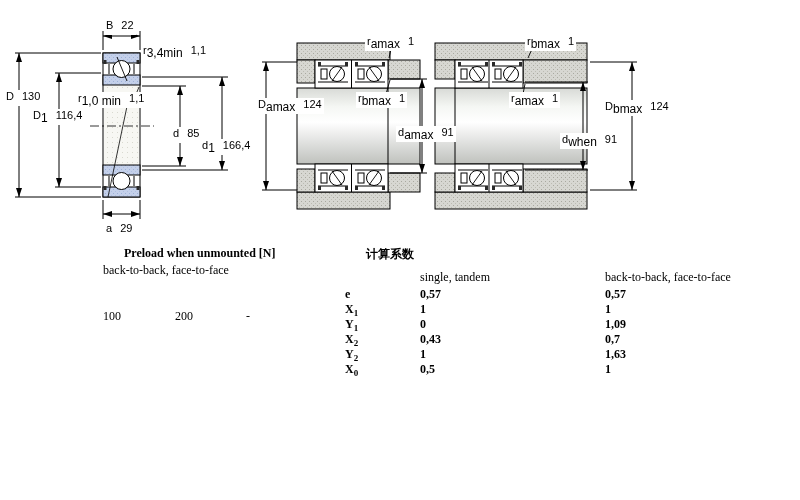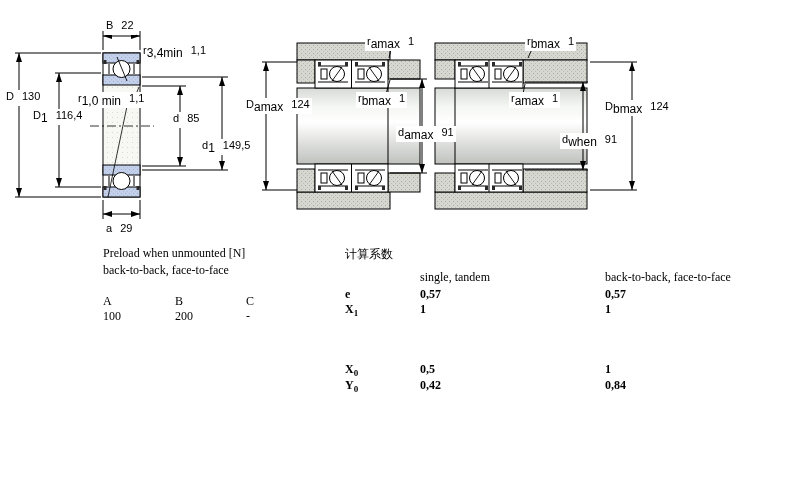--- a/index.html
+++ b/index.html
@@ -5,21 +5,21 @@
   html,body{margin:0;padding:0;background:#fff;}
   #page{position:relative;width:800px;height:500px;background:#ffffff;overflow:hidden;
         font-family:"Liberation Sans",sans-serif;color:#000;}
   svg{position:absolute;left:0;top:0;}
   .dim{position:absolute;font:11px "Liberation Sans",sans-serif;background:#ffffff;
        padding:0 2px;white-space:nowrap;line-height:13px;}
   .dim .sb{font-size:12px;vertical-align:-3px;letter-spacing:0;}
   .dim .vl{margin-left:8px;}
   .serif{font-family:"Liberation Serif",serif;font-size:12px;}
   .tbl{position:absolute;white-space:nowrap;}
-  .bold{font-weight:normal;}
+  .bold{font-weight:bold;margin-left:21px;}
   .prow span{display:inline-block;}
   .pc0{width:72px;} .pc1{width:71px;}
   .frow{position:absolute;left:345px;font-family:"Liberation Serif",serif;font-size:12px;white-space:nowrap;font-weight:bold;}
   .frow .fl{display:inline-block;width:75px;}
   .frow .f1{display:inline-block;width:185px;}
   .frow .sb,.fhead .sb{font-size:9px;vertical-align:-3px;}
 </style>
 </head>
 <body>
 
@@ -208,45 +208,44 @@
     <line x1="532" y1="49" x2="528" y2="58" stroke="#000" stroke-width="0.9"></line>
     <line x1="523" y1="94" x2="525" y2="84" stroke="#000" stroke-width="0.9"></line>
   </g>
 </svg>
 
 <div class="dim" style="left:104px;top:19px"><span>B</span><span class="sb"></span><span class="vl">22</span></div>
 <div class="dim" style="left:141px;top:44px"><span>r</span><span class="sb">3,4min</span><span class="vl">1,1</span></div>
 <div class="dim" style="left:4px;top:90px"><span>D</span><span class="sb"></span><span class="vl">130</span></div>
 <div class="dim" style="left:76px;top:92px"><span>r</span><span class="sb">1,0 min</span><span class="vl">1,1</span></div>
 <div class="dim" style="left:31px;top:109px"><span>D</span><span class="sb">1</span><span class="vl">116,4</span></div>
-<div class="dim" style="left:171px;top:112px"><span>d</span><span class="sb"></span><span class="vl">85</span></div>
-<div class="dim" style="left:200px;top:139px"><span>d</span><span class="sb">1</span><span class="vl">149,5</span></div>
+<div class="dim" style="left:171px;top:127px"><span>d</span><span class="sb"></span><span class="vl">85</span></div>
+<div class="dim" style="left:200px;top:139px"><span>d</span><span class="sb">1</span><span class="vl">166,4</span></div>
 <div class="dim" style="left:104px;top:222px"><span>a</span><span class="sb"></span><span class="vl">29</span></div>
 
 <div class="dim" style="left:365px;top:35px"><span>r</span><span class="sb">amax</span><span class="vl">1</span></div>
-<div class="dim" style="left:244px;top:98px"><span>D</span><span class="sb">amax</span><span class="vl">124</span></div>
+<div class="dim" style="left:256px;top:98px"><span>D</span><span class="sb">amax</span><span class="vl">124</span></div>
 <div class="dim" style="left:356px;top:92px"><span>r</span><span class="sb">bmax</span><span class="vl">1</span></div>
 <div class="dim" style="left:396px;top:126px"><span>d</span><span class="sb">amax</span><span class="vl">91</span></div>
 
 <div class="dim" style="left:525px;top:35px"><span>r</span><span class="sb">bmax</span><span class="vl">1</span></div>
 <div class="dim" style="left:509px;top:92px"><span>r</span><span class="sb">amax</span><span class="vl">1</span></div>
 <div class="dim" style="left:560px;top:133px"><span>d</span><span class="sb">when</span><span class="vl">91</span></div>
 <div class="dim" style="left:603px;top:100px"><span>D</span><span class="sb">bmax</span><span class="vl">124</span></div>
 
 <div class="tbl serif bold" style="left:103px;top:246px">Preload when unmounted [N]</div>
 <div class="tbl serif" style="left:103px;top:263px">back-to-back, face-to-face</div>
-<div class="tbl serif prow" style="left:103px;top:294px">
-  <span class="pc0">A</span><span class="pc1">B</span><span>C</span>
-</div>
 <div class="tbl serif prow" style="left:103px;top:309px">
   <span class="pc0">100</span><span class="pc1">200</span><span>-</span>
 </div>
 
 <div class="tbl serif bold" style="left:345px;top:246px">计算系数</div>
 <div class="tbl serif" style="left:420px;top:270px">single, tandem</div>
 <div class="tbl serif" style="left:605px;top:270px">back-to-back, face-to-face</div>
 
 <div class="frow" style="top:287px"><span class="fl"><span>e</span><span class="sb"></span></span><span class="f1">0,57</span><span>0,57</span></div>
 <div class="frow" style="top:302px"><span class="fl"><span>X</span><span class="sb">1</span></span><span class="f1">1</span><span>1</span></div>
+<div class="frow" style="top:317px"><span class="fl"><span>Y</span><span class="sb">1</span></span><span class="f1">0</span><span>1,09</span></div>
+<div class="frow" style="top:332px"><span class="fl"><span>X</span><span class="sb">2</span></span><span class="f1">0,43</span><span>0,7</span></div>
+<div class="frow" style="top:347px"><span class="fl"><span>Y</span><span class="sb">2</span></span><span class="f1">1</span><span>1,63</span></div>
 <div class="frow" style="top:362px"><span class="fl"><span>X</span><span class="sb">0</span></span><span class="f1">0,5</span><span>1</span></div>
-<div class="frow" style="top:378px"><span class="fl"><span>Y</span><span class="sb">0</span></span><span class="f1">0,42</span><span>0,84</span></div>
 
 </div>
 
 </body></html>

